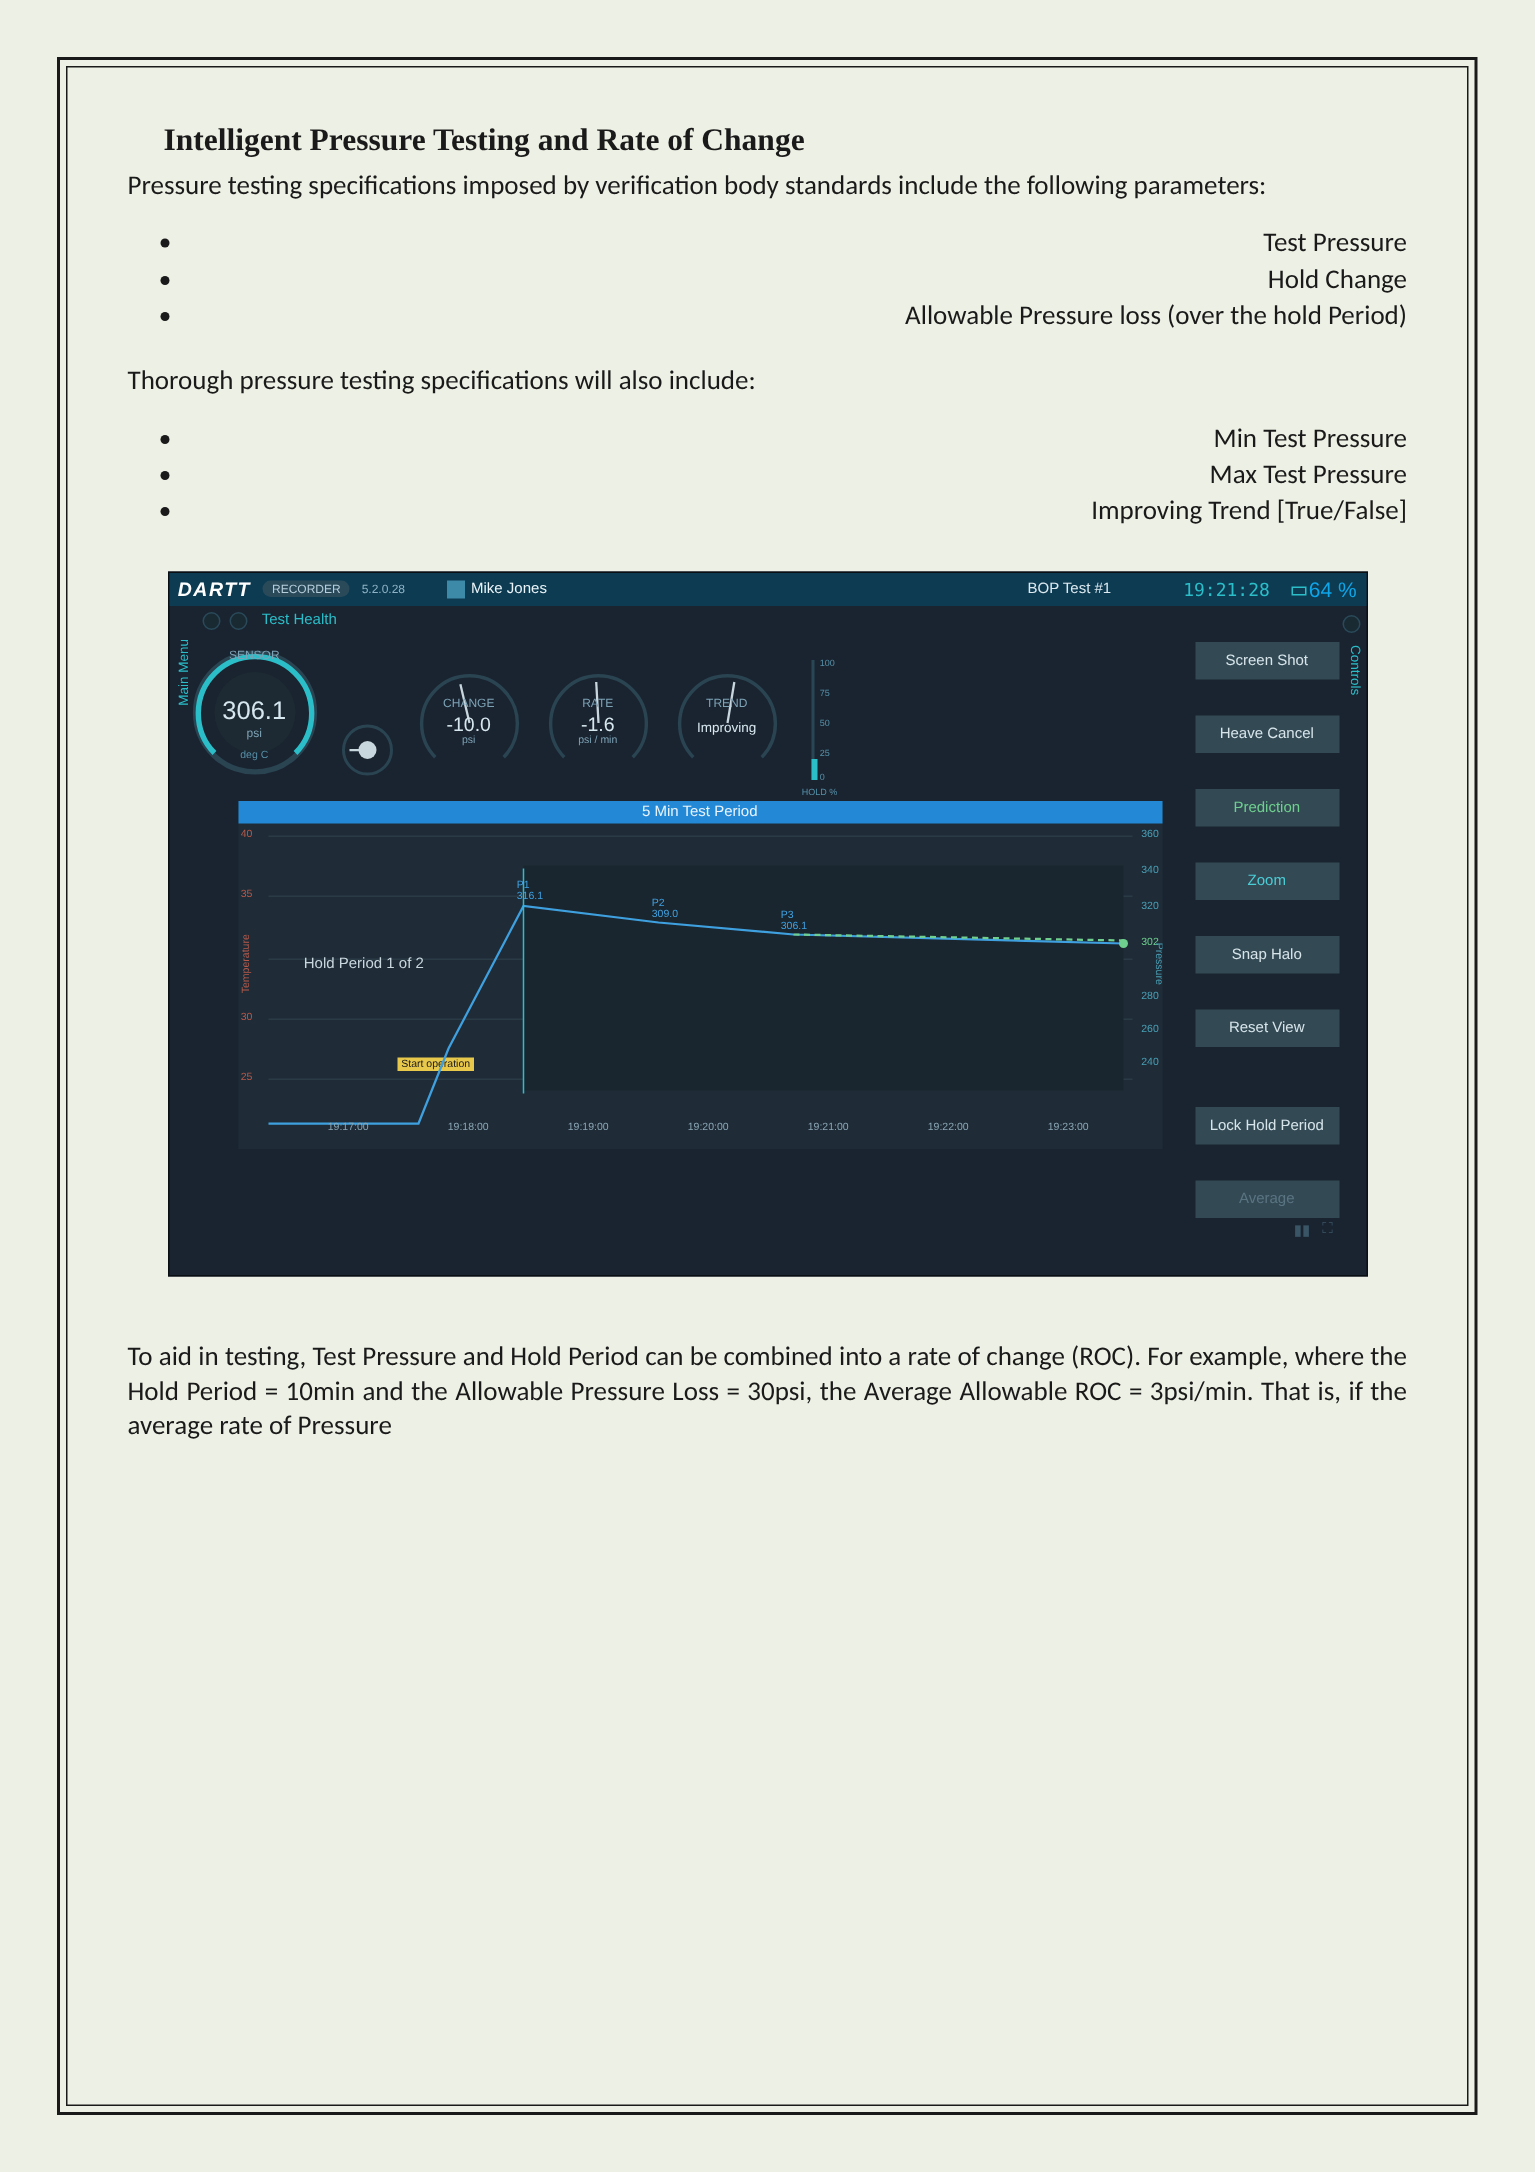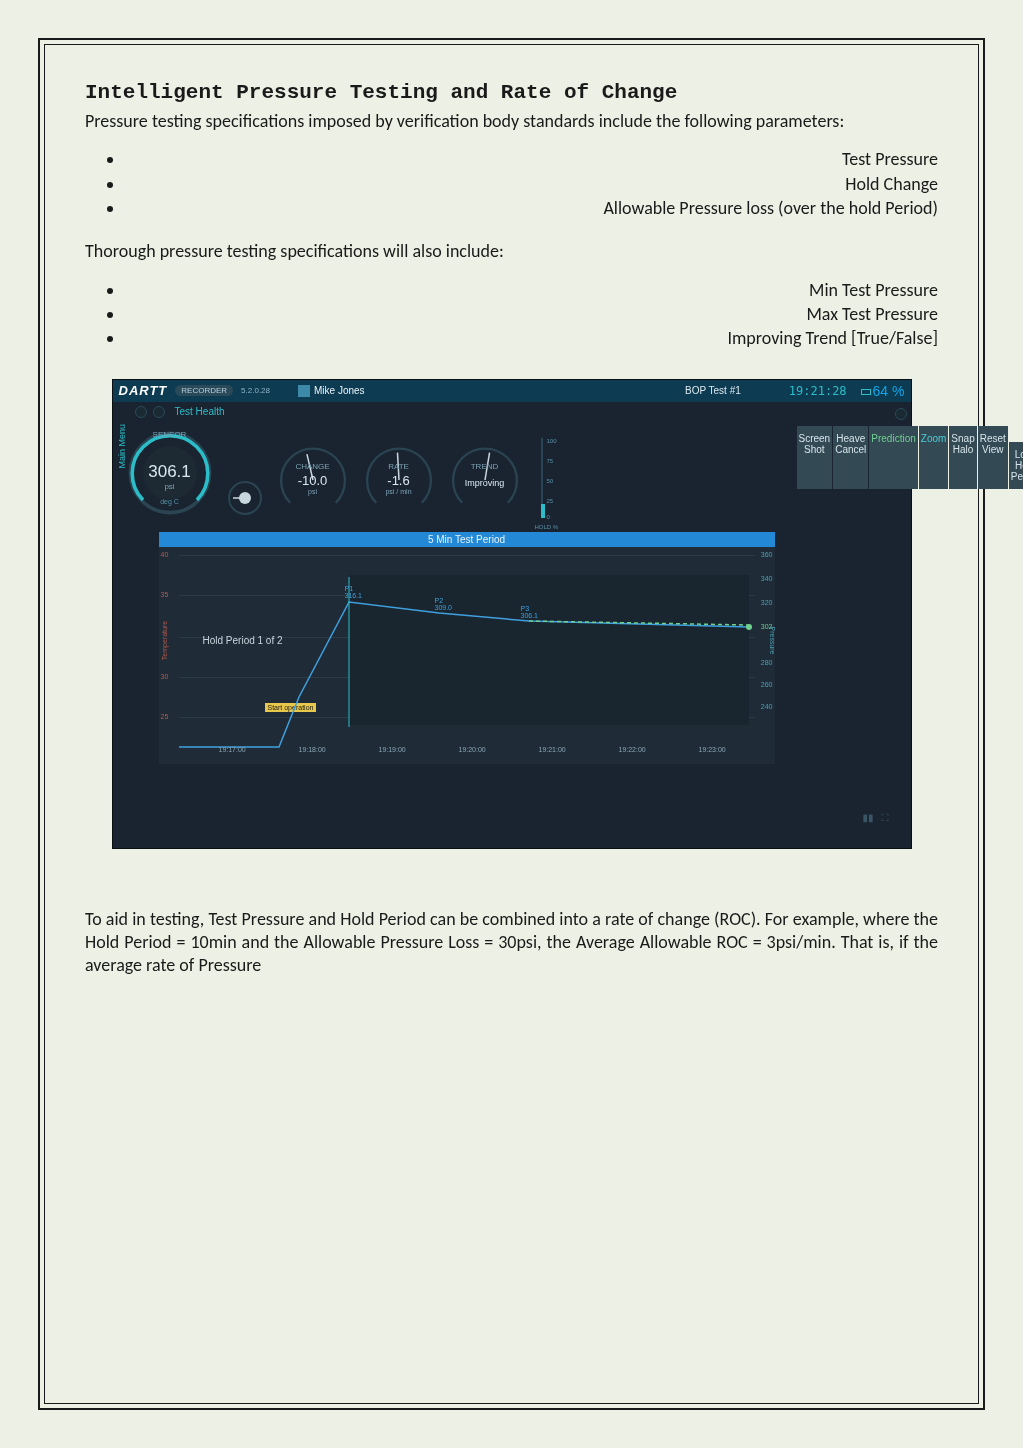--- a/index.html
+++ b/index.html
@@ -25,25 +25,26 @@
     font-size: 46px;
     font-weight: 400;
     color: #3a5a78;
     text-align: center;
     line-height: 1.15;
     padding-bottom: 12px;
     border-bottom: 1px solid #999;
     margin-bottom: 18px;
   }
   .subheading {
-    font-family: Liberation Mono, monospace;
+    font-family: Liberation Serif, serif;
     font-size: 21px;
     font-weight: bold;
     color: #1a1a1a;
     margin-bottom: 6px;
+    margin-left: 24px;
   }
   .body-text {
     font-size: 18px;
     color: #1a1a1a;
     margin-bottom: 14px;
     line-height: 1.3;
   }
   .body-text.justify { text-align: justify; }
   ul {
     margin-left: 40px;
@@ -55,21 +56,21 @@
     line-height: 1.35;
     padding-left: 6px;
     text-align: right;
   }
 
   
   .screenshot {
     background: #1a2430;
     width: 800px;
     height: 470px;
-    margin: 28px auto 59px auto;
+    margin: 28px auto 42px auto;
     position: relative;
     color: #cfe8f3;
     font-family: Arial, sans-serif;
     font-size: 10px;
     border: 1px solid #0a0f14;
   }
   .ss-header {
     height: 22px;
     background: #0d3b52;
     display: flex;
@@ -203,21 +204,21 @@
   }
   .hold-tick { position:absolute; left:0; font-size:6px; color:#5690a8; padding-left:4px;}
   .hold-tick.t100{top:0;} .hold-tick.t75{top:20px;} .hold-tick.t50{top:40px;} .hold-tick.t25{top:60px;} .hold-tick.t0{top:76px;}
   .hold-fill { position:absolute; left:-2px; bottom:0; width:4px; background:#2bbec9; height:14px;}
   .hold-lbl { position:absolute; left:-8px; bottom:-12px; font-size:6px; color:#5690a8;}
 
   .ss-right {
     position: absolute;
     right: 18px; top: 46px;
     width: 96px;
-    display: flex; flex-direction: row; gap: 1px;
+    display: flex; flex-direction: column; gap: 24px; justify-content: flex-end;
   }
   .ss-btn {
     background: #334a55;
     color: #d7e4ea;
     font-size: 10px;
     text-align: center;
     padding: 7px 2px;
   }
   .ss-btn.green { color: #6fcf8e; }
   .ss-btn.teal { color: #4bcdd6; }
@@ -387,21 +388,21 @@
       </div>
 
       <div class="ss-right">
         <div class="ss-btn">Screen Shot</div>
         <div class="ss-btn">Heave Cancel</div>
         <div class="ss-btn green">Prediction</div>
         <div class="ss-btn teal">Zoom</div>
         <div class="ss-btn">Snap Halo</div>
         <div class="ss-btn">Reset View</div>
         <div class="ss-btn" style="margin-top:16px;">Lock Hold Period</div>
-        <div class="ss-btn publish">Testing</div>
+        <div class="ss-btn publish">Average</div>
       </div>
 
       <div class="ss-chart">
         <div class="chart-banner">5 Min Test Period</div>
         <div class="chart-body">
           <div class="grid-h g1"></div>
             <div class="grid-h g2"></div>
             <div class="grid-h g3"></div>
             <div class="grid-h g4"></div>
             <div class="grid-h g5"></div>

